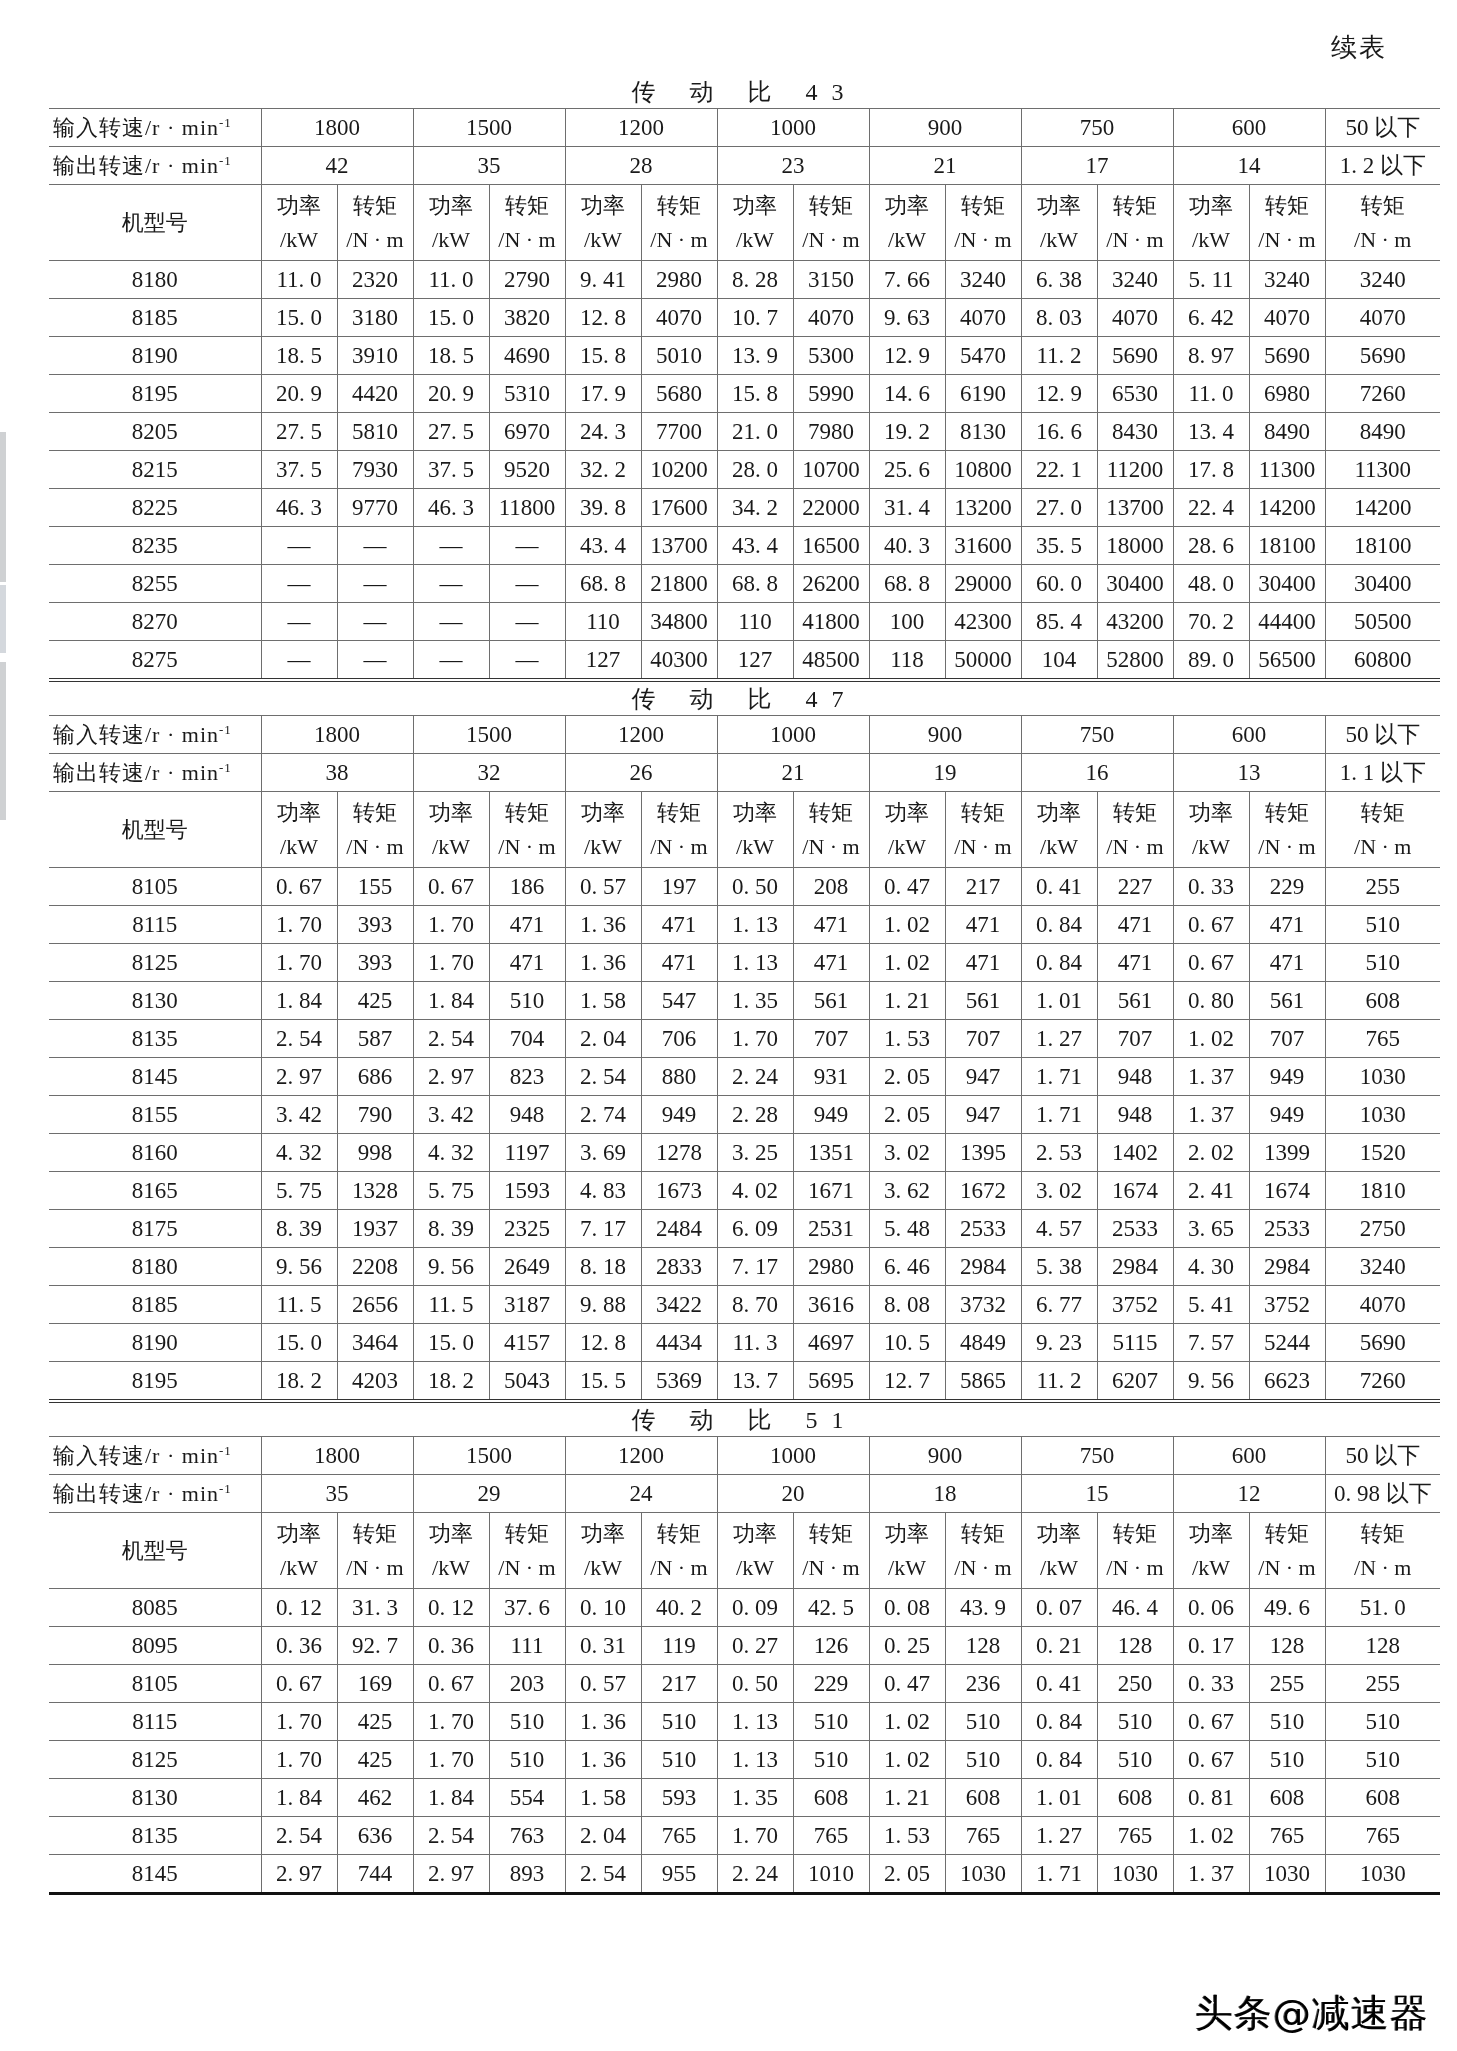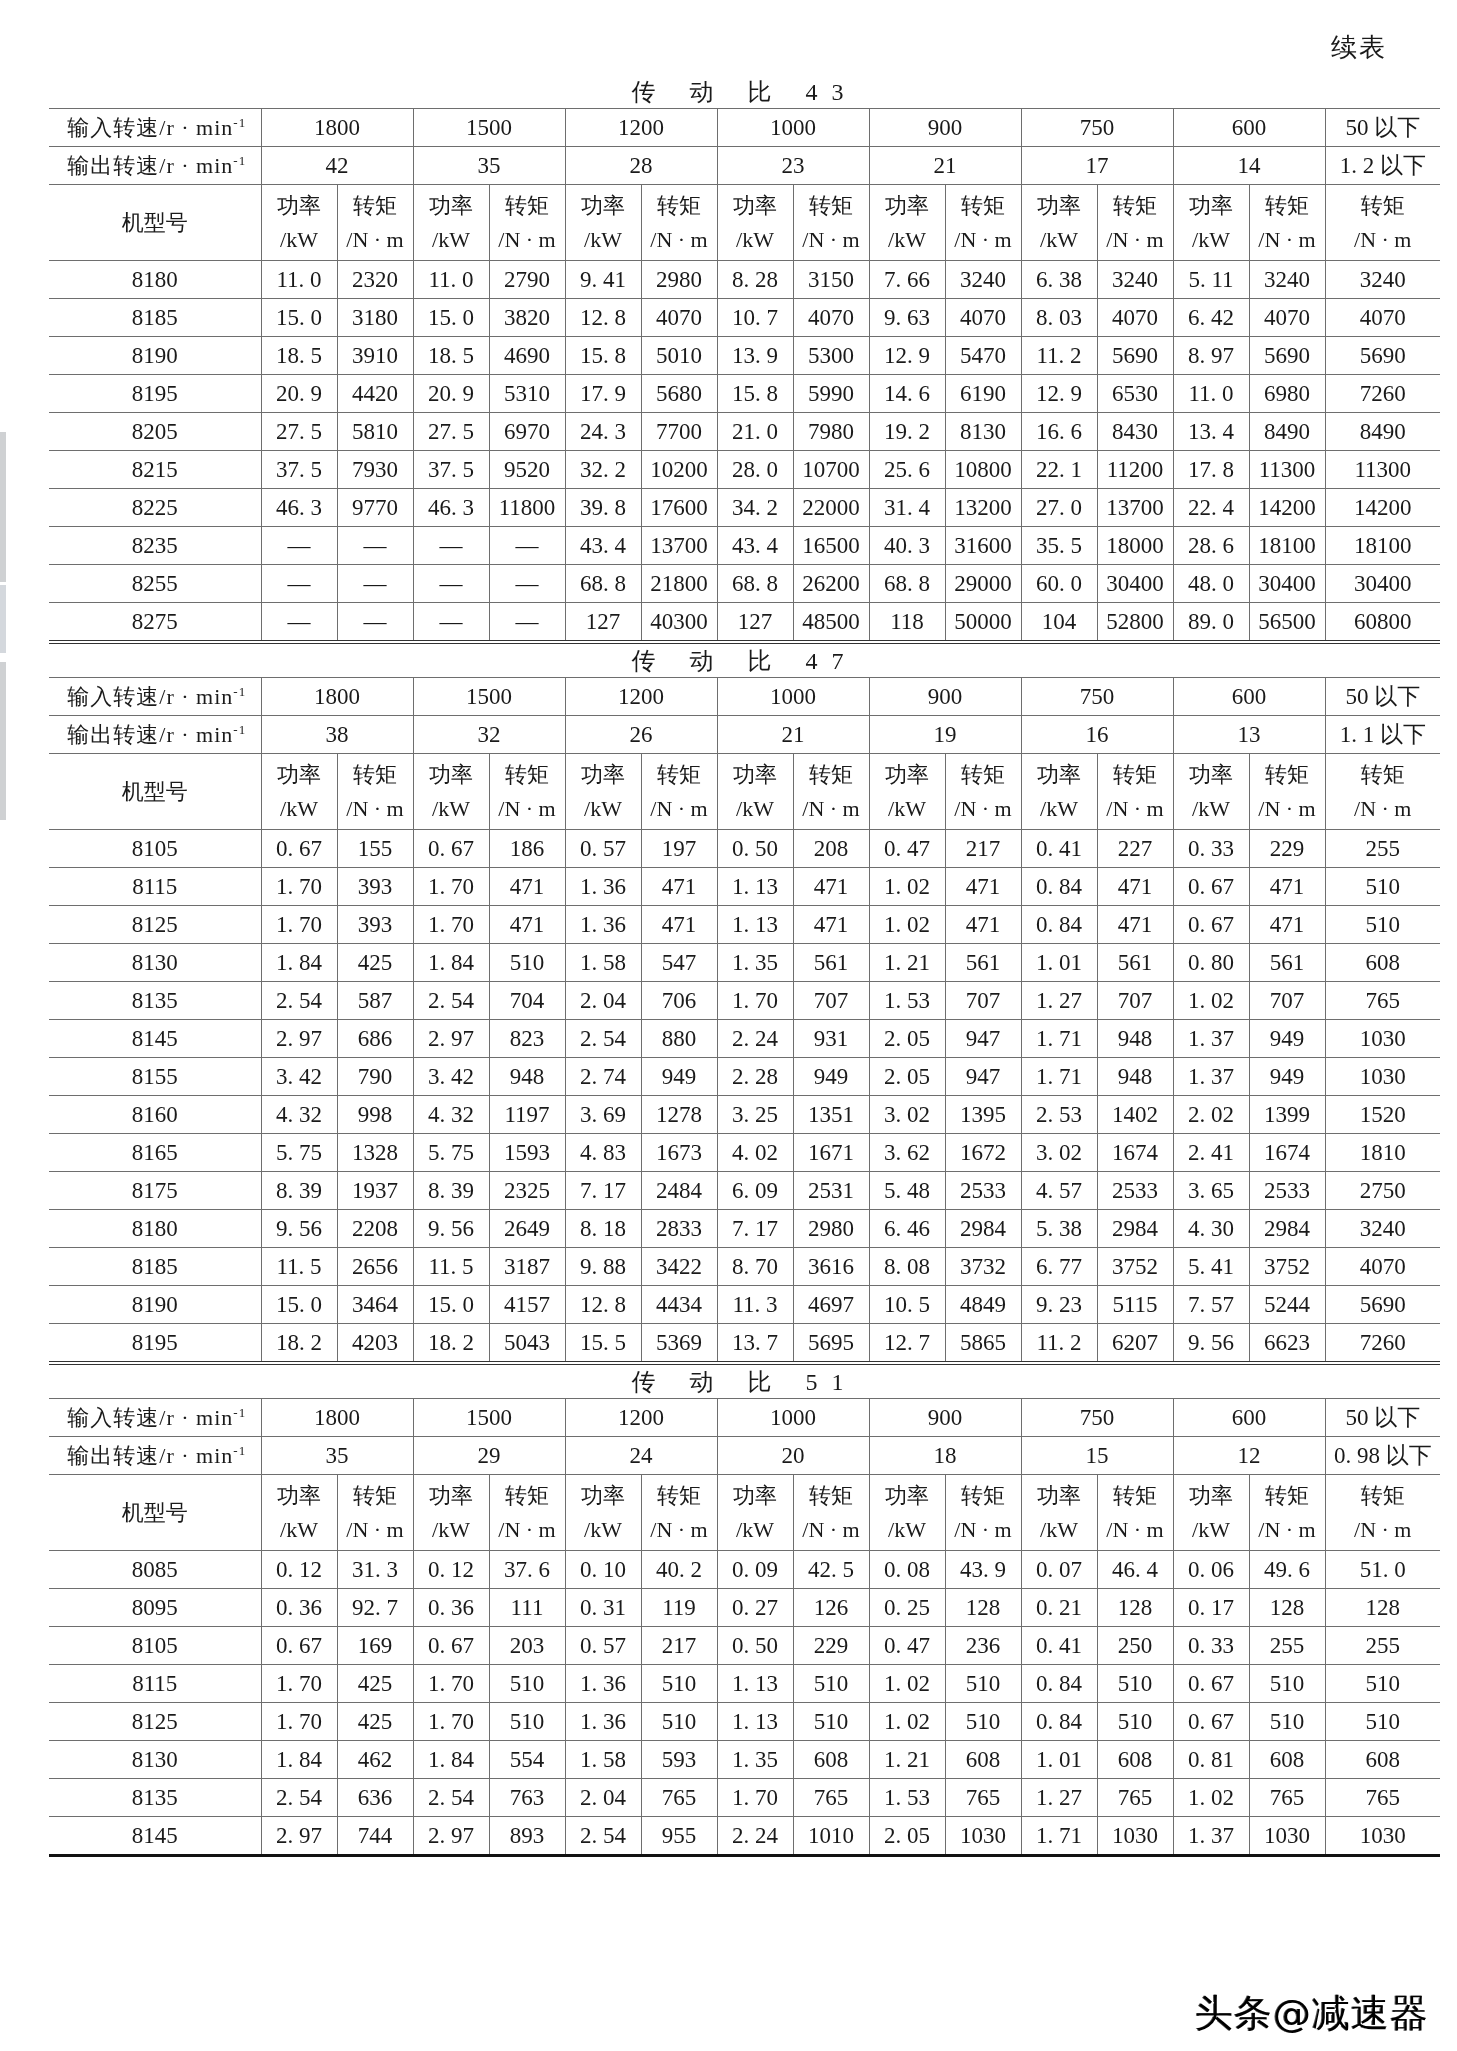--- a/index.html
+++ b/index.html
@@ -9,21 +9,21 @@
   .side-bar { position: absolute; left: 0; width: 6px; background: #cfd1d3; }
   .wrap { position: absolute; left: 49px; top: 76px; width: 1391px; }
   table { border-collapse: collapse; width: 1391px; table-layout: fixed; }
   td { border: 1px solid #6e6e6e; text-align: center; vertical-align: middle; padding: 0;
        font-size: 23px; white-space: nowrap; overflow: hidden; }
   td:first-child { border-left: none; }
   td:last-child { border-right: none; }
   .title-row td { border-left: none; border-right: none; border-top: none; font-size: 24px; letter-spacing: 14px; }
   .sec-title td { height: 33px; border-top: none; }
   .speed-row td { height: 37px; }
-  .speed-label { text-align: center; padding-left: 4px !important; font-size: 22px; letter-spacing: 1px; }
+  .speed-label { text-align: left; padding-left: 4px !important; font-size: 22px; letter-spacing: 1px; }
   .speed-label sup { font-size: 13px; }
   .hdr-row td { height: 75px; line-height: 34px; font-size: 22px; }
   .data-row td { height: 37px; }
   .sep-top { border-top: 4px double #333 !important; }
   .bottom-rule td { border-bottom: 3px solid #111; }
   .watermark { position: absolute; left: 1195px; top: 1988px; font-family: "DejaVu Sans", sans-serif;
                font-size: 38px; color: #000000; letter-spacing: 1px; text-shadow: 2px 1px 0 #fff, -1px 0 0 #555; }
 </style>
 </head>
 <body>
@@ -299,20 +299,38 @@
           <td>26200</td>
           <td>68. 8</td>
           <td>29000</td>
           <td>60. 0</td>
           <td>30400</td>
           <td>48. 0</td>
           <td>30400</td>
           <td>30400</td>
         </tr>
         <tr class="data-row">
+          <td>8270</td>
+          <td>—</td>
+          <td>—</td>
+          <td>—</td>
+          <td>—</td>
+          <td>110</td>
+          <td>34800</td>
+          <td>110</td>
+          <td>41800</td>
+          <td>100</td>
+          <td>42300</td>
+          <td>85. 4</td>
+          <td>43200</td>
+          <td>70. 2</td>
+          <td>44400</td>
+          <td>50500</td>
+        </tr>
+        <tr class="data-row">
           <td>8275</td>
           <td>—</td>
           <td>—</td>
           <td>—</td>
           <td>—</td>
           <td>127</td>
           <td>40300</td>
           <td>127</td>
           <td>48500</td>
           <td>118</td>

